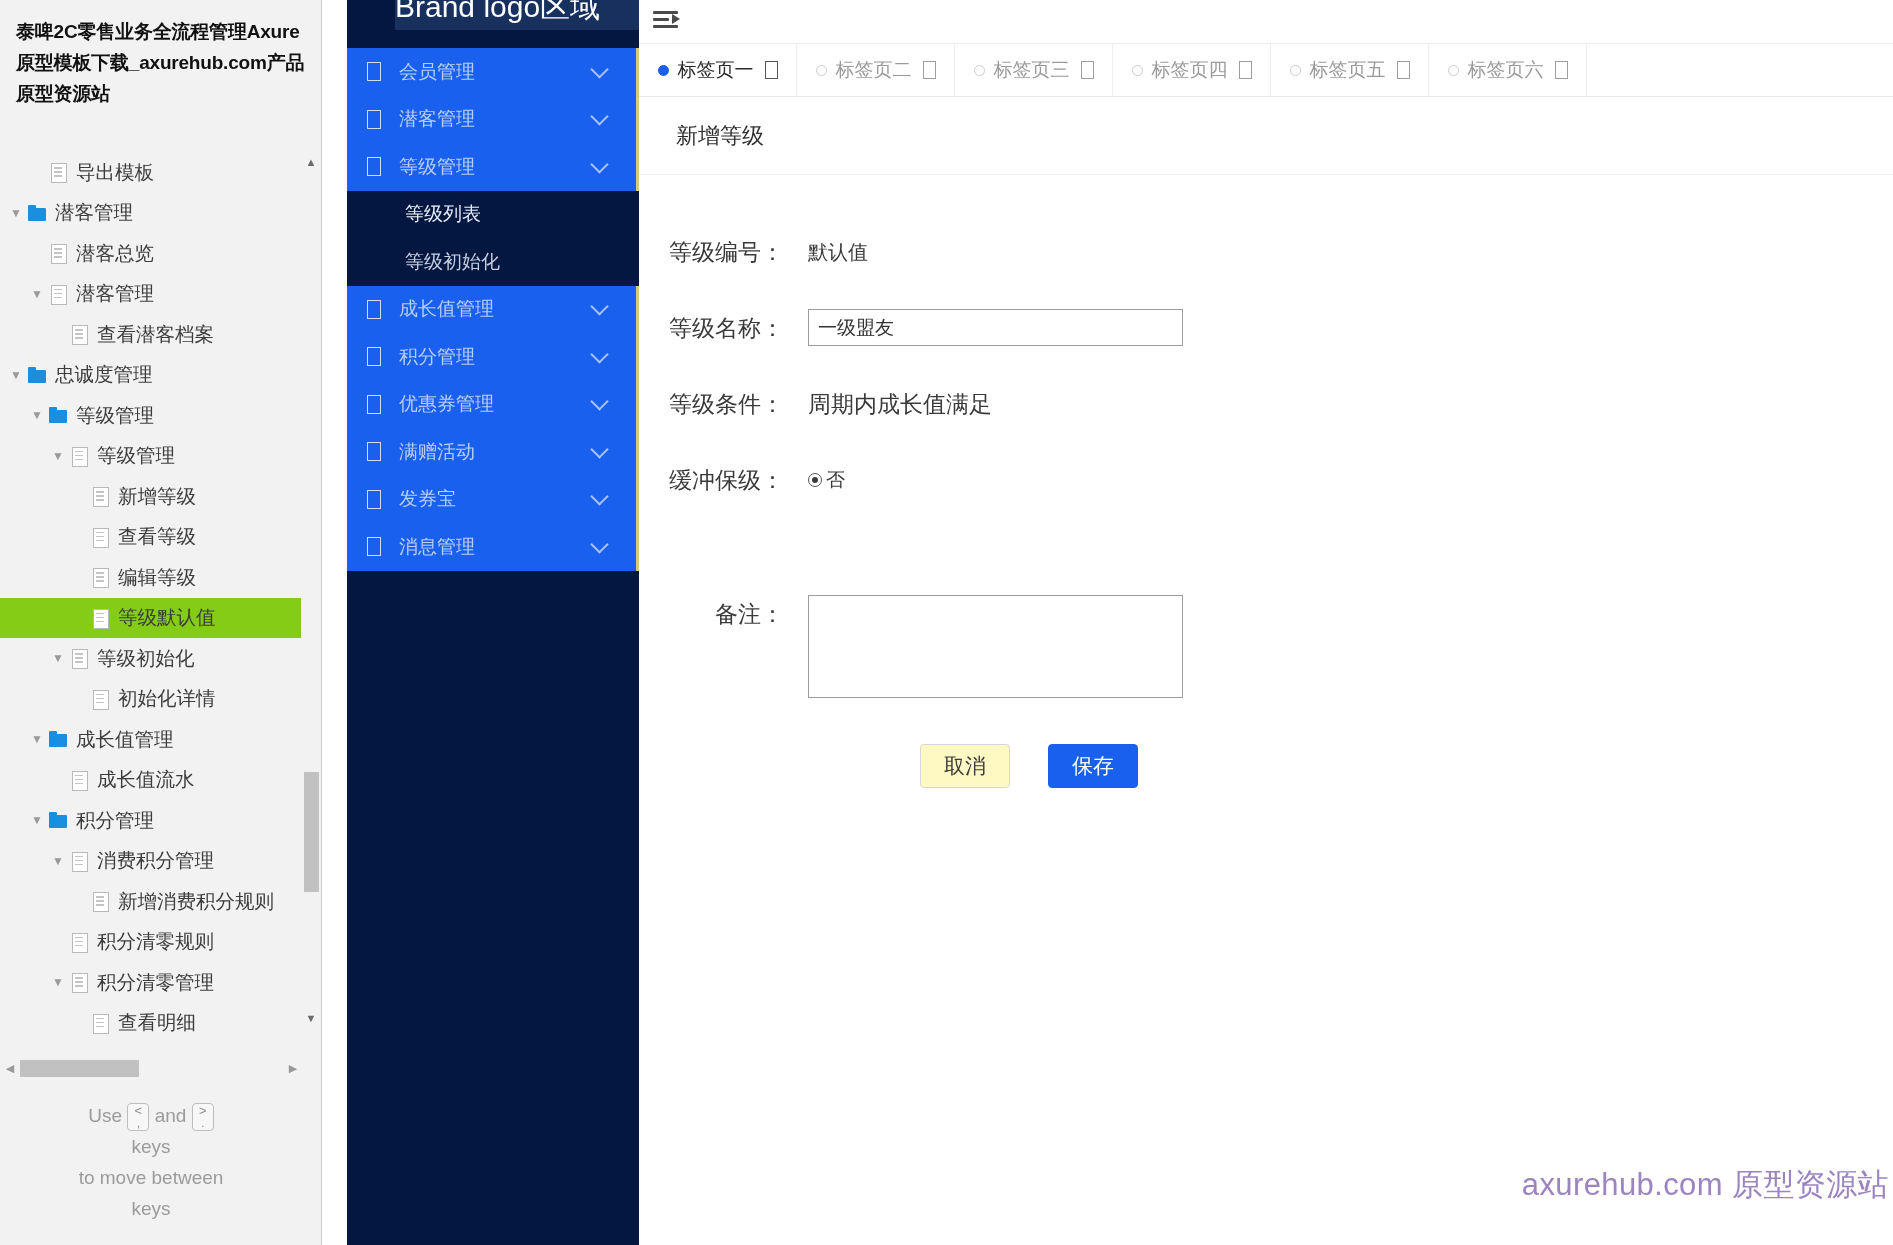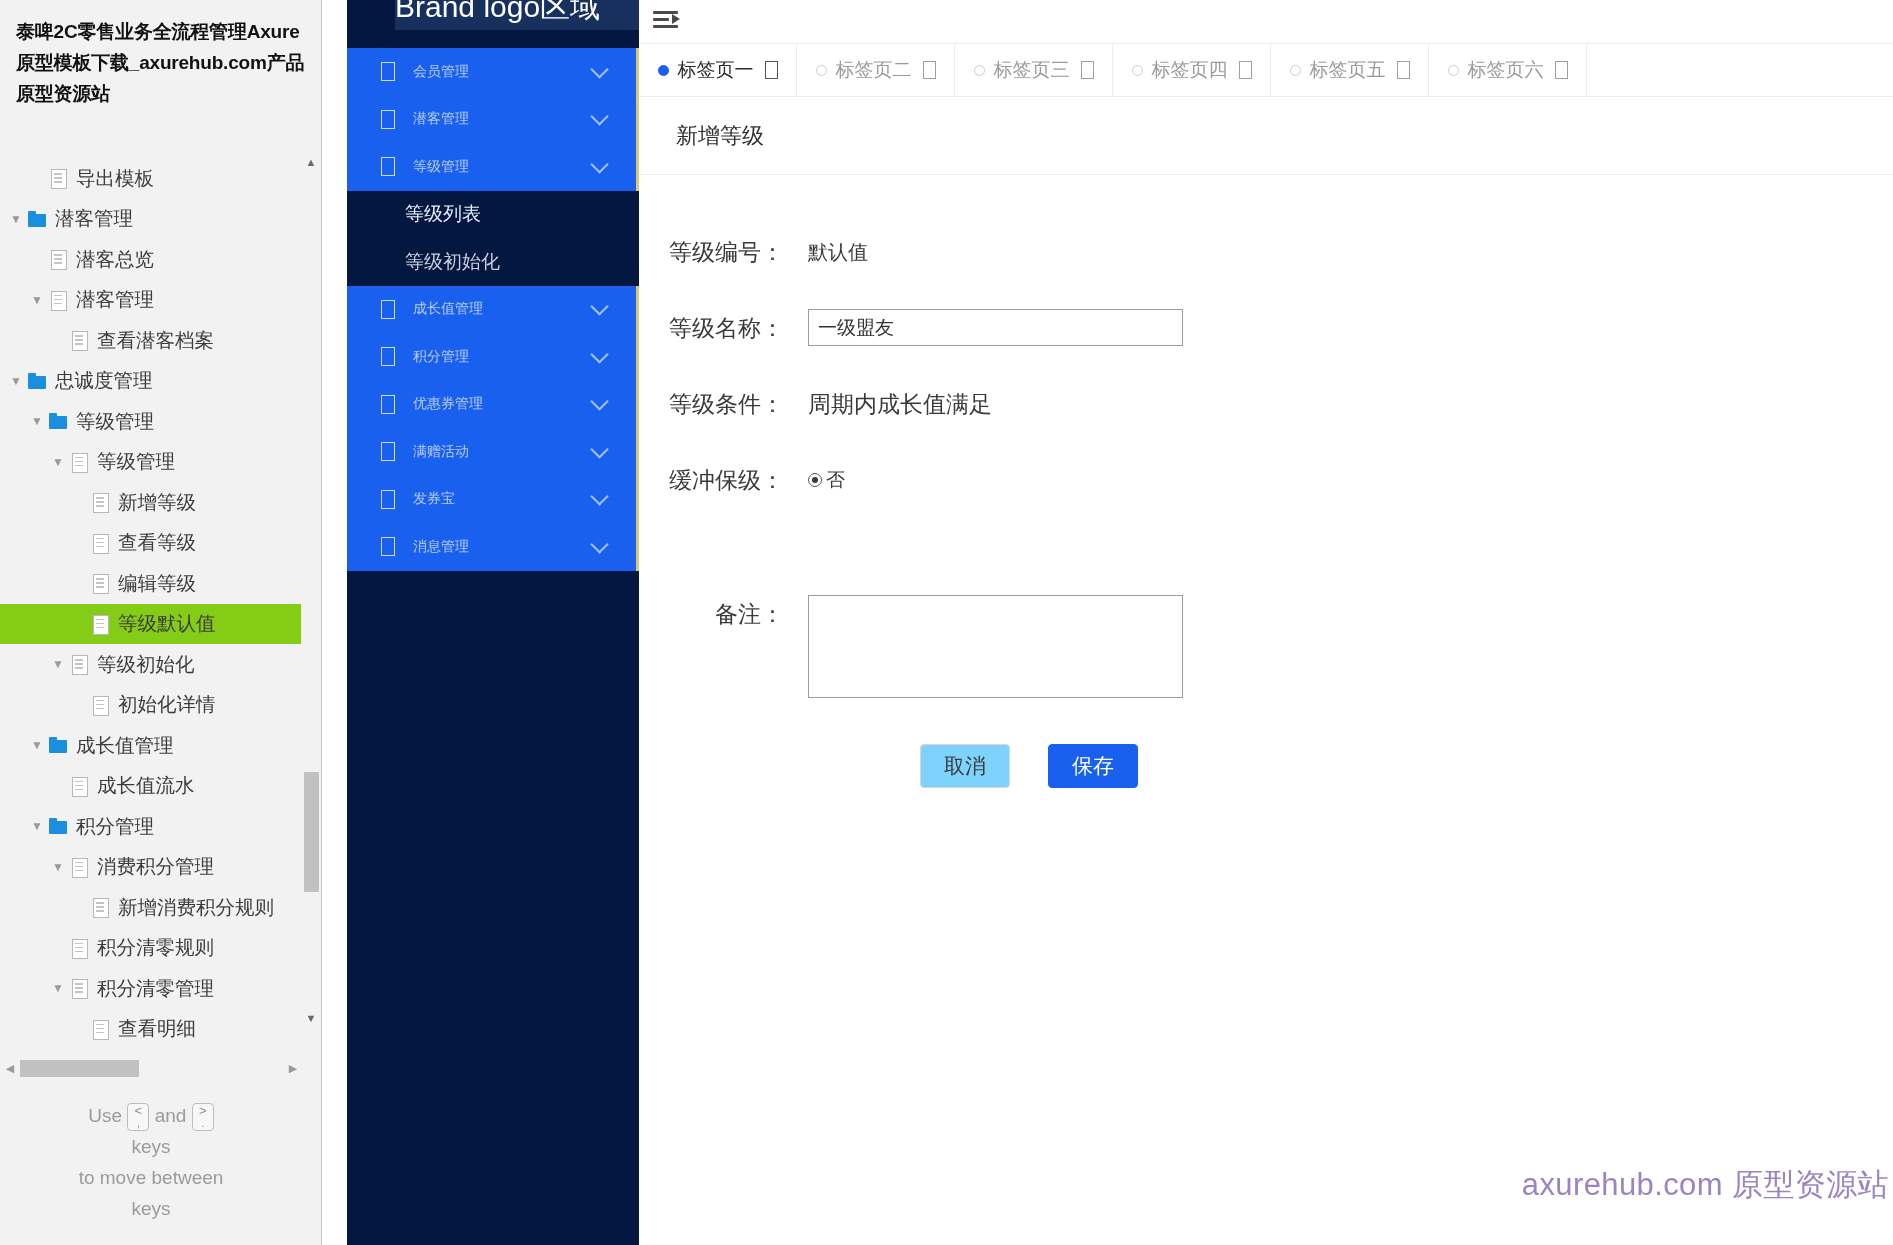--- a/index.html
+++ b/index.html
@@ -19,21 +19,21 @@
     border-right: 1px solid #c9c9c9;
     overflow: hidden;
   }
   .sitemap-title {
     padding: 16px 16px 4px 16px;
     font-size: 19px; font-weight: bold; line-height: 31px;
     color: #111;
     letter-spacing: -0.2px;
   }
   .tree {
-    position: absolute; top: 158px; left: 0;
+    position: absolute; top: 152px; left: 0;
     width: 322px; height: 905px;
     overflow: hidden;
   }
   .tnode {
     position: relative;
     display: flex; align-items: center;
     height: 40.5px;
     font-size: 19px; color: #3c3c3c;
     white-space: nowrap;
     padding-left: 0;
@@ -138,22 +138,22 @@
     color: #ffffff; font-size: 30px; line-height: 41px;
     font-family: "Liberation Sans", sans-serif;
   }
   .navlist { position: absolute; left: 0; top: 48px; width: 292px; }
   .navitem {
     position: relative;
     display: flex; align-items: center;
     height: 47.5px;
     background: #1960ee;
     color: #b9cdf5;
-    font-size: 14px;
-    padding-left: 34px;
+    font-size: 19px;
+    padding-left: 20px;
     border-right: 3px solid #d8c87a;
   }
   .navitem .nic {
     width: 14px; height: 19px;
     border: 1.6px solid #cfdcf7;
     margin-right: 18px; flex: 0 0 auto;
   }
   .navitem .chev {
     position: absolute; right: 30px; top: 50%;
     width: 13px; height: 13px;
@@ -277,21 +277,21 @@
     font-size: 19px; color: #333; padding: 6px 9px;
     font-family: "Liberation Sans", sans-serif;
   }
   .btnrow { display: flex; gap: 38px; padding-left: 280px; margin-top: 12px; }
   .btn {
     font-size: 21px; border-radius: 4px; cursor: pointer;
     width: 90px; height: 44px;
     display: flex; align-items: center; justify-content: center;
     font-family: "Liberation Sans", sans-serif;
   }
-  .btn.cancel { background: #7dd3fc; border: 1px solid #d6d6d6; color: #3a3a3a; }
+  .btn.cancel { background: #fef9c3; border: 1px solid #d6d6d6; color: #3a3a3a; }
   .btn.save   { background: #1960ee; border: 1px solid #1960ee; color: #fff; }
 
   .watermark {
     position: absolute; right: 4px; bottom: 38px;
     font-size: 31px; color: #9c84c0;
     letter-spacing: 0.4px;
     font-family: "Liberation Sans", sans-serif;
   }
 </style>
 </head>

